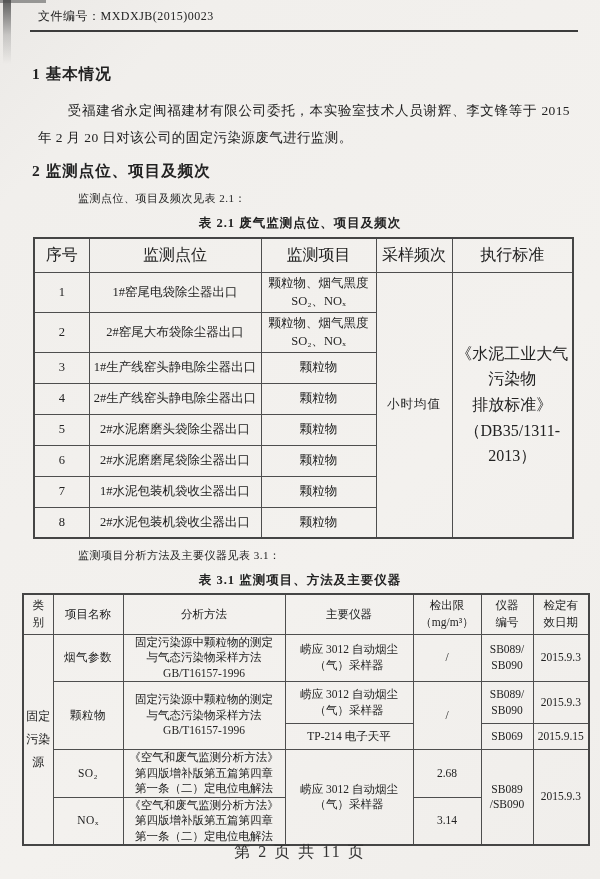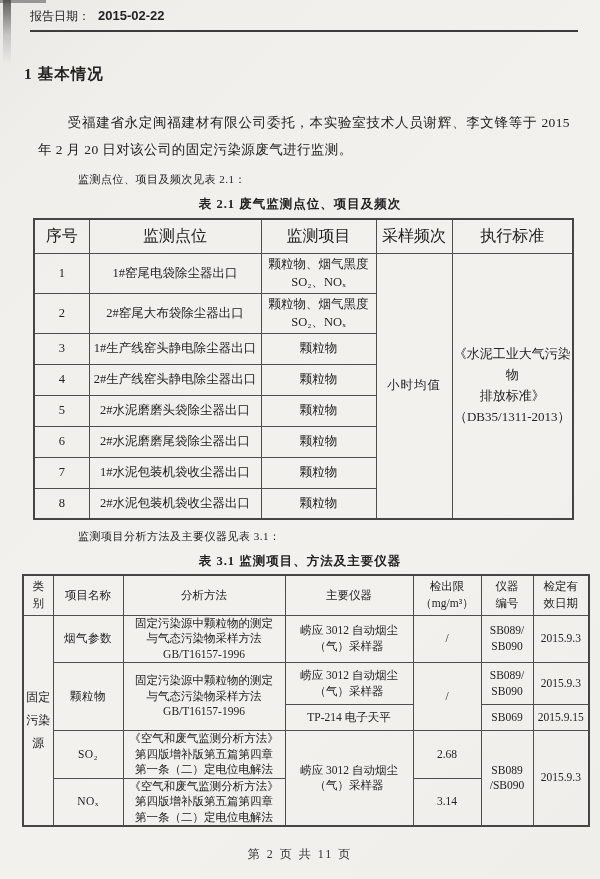--- a/index.html
+++ b/index.html
@@ -21,74 +21,72 @@
   .doc-header {
     margin:0 22px 0 30px; padding:8px 0 5px 0;
     border-bottom:2px solid #3c3c3c;
     display:flex; justify-content:space-between; align-items:baseline;
     font-size:12px;
   }
   .doc-header .left { padding-left:8px; letter-spacing:.5px; }
   .doc-header .right { display:flex; align-items:baseline; gap:8px; padding-right:40px; }
   .date-value { font-family:"Liberation Sans","DejaVu Sans",sans-serif; font-weight:bold; font-size:13px; }
 
-  .h-sec { margin:32px 24px 0 24px; font-size:15.5px; font-weight:bold; letter-spacing:1px; }
+  .h-sec { margin:32px 24px 0 32px; font-size:15.5px; font-weight:bold; letter-spacing:1px; }
   .h-sec2 { margin-top:10px; }
   .para {
-    margin:24px 30px 0 38px; font-size:13.5px; line-height:2.0;
+    margin:12px 30px 0 38px; font-size:13.5px; line-height:2.0;
     text-indent:2.2em; text-align:justify; letter-spacing:.4px;
   }
   .intro { margin:9px 24px 0 78px; font-size:11px; letter-spacing:.5px; }
   .tbl-caption { margin-top:9px; text-align:center; font-size:12.5px; font-weight:bold; letter-spacing:1px; }
 
   table { border-collapse:collapse; table-layout:fixed; background:transparent; }
   th,td { border:1px solid #4e4e4e; text-align:center; vertical-align:middle; font-weight:normal; overflow:hidden; }
   .pre { white-space:pre-line; }
 
   .t21 { margin:5px 0 0 33px; width:539px; font-size:12.5px; border:2px solid #454545; }
   .t21 th { font-size:16px; }
   .t21 .hr34 { height:34px; }
   .t21 .hr40 { height:40px; }
   .t21 .hr31 { height:31px; }
   .t21 td.items { line-height:1.45; }
-  .t21 td.standard { font-size:13px; line-height:1.6; }
+  .t21 td.standard { font-size:16px; line-height:1.6; }
   .t21 td.freq { font-size:12.5px; letter-spacing:1px; }
 
   .t31 { margin:4px 0 0 22px; width:566px; font-size:11.5px; border:2px solid #454545; }
   .t31 th { line-height:1.5; }
   .t31 .hr40 { height:40px; }
   .t31 .hr46 { height:46px; }
   .t31 .hr42 { height:42px; }
   .t31 .hr26 { height:26px; }
   .t31 td { line-height:1.35; }
   .t31 td.category { line-height:1.9; font-size:12px; padding:13px 2px; word-break:break-all; }
   .t31 td.name { letter-spacing:.5px; }
 
   .footer {
     position:absolute; left:0; bottom:16px; width:100%;
-    text-align:center; font-size:12px; letter-spacing:2px; color:#333;
+    text-align:center; font-size:16px; letter-spacing:2px; color:#333;
   }
 </style>
 </head>
 <body>
 
 <div class="page">
   <div class="scan-edge-v"></div>
   <div class="scan-edge-h"></div>
 
   <div class="doc-header">
-    <div class="right">
-      <span>报告日期：</span>
-      <span class="date-value">2015-02-22</span>
-    </div>
+    <div class="left"><span>文件编号：</span><span>MXDXJB(2015)0023</span></div>
   </div>
 
   <div class="h-sec">1 基本情况</div>
   <div class="para">受福建省永定闽福建材有限公司委托，本实验室技术人员谢辉、李文锋等于 2015 年 2 月 20 日对该公司的固定污染源废气进行监测。</div>
 
+  <div class="h-sec h-sec2">2 监测点位、项目及频次</div>
   <div class="intro">监测点位、项目及频次见表 2.1：</div>
   <div class="tbl-caption">表 2.1 废气监测点位、项目及频次</div>
 
   <table class="t21">
     <colgroup>
         <col style="width:55px">
         <col style="width:172px">
         <col style="width:115px">
         <col style="width:76px">
         <col style="width:121px">

